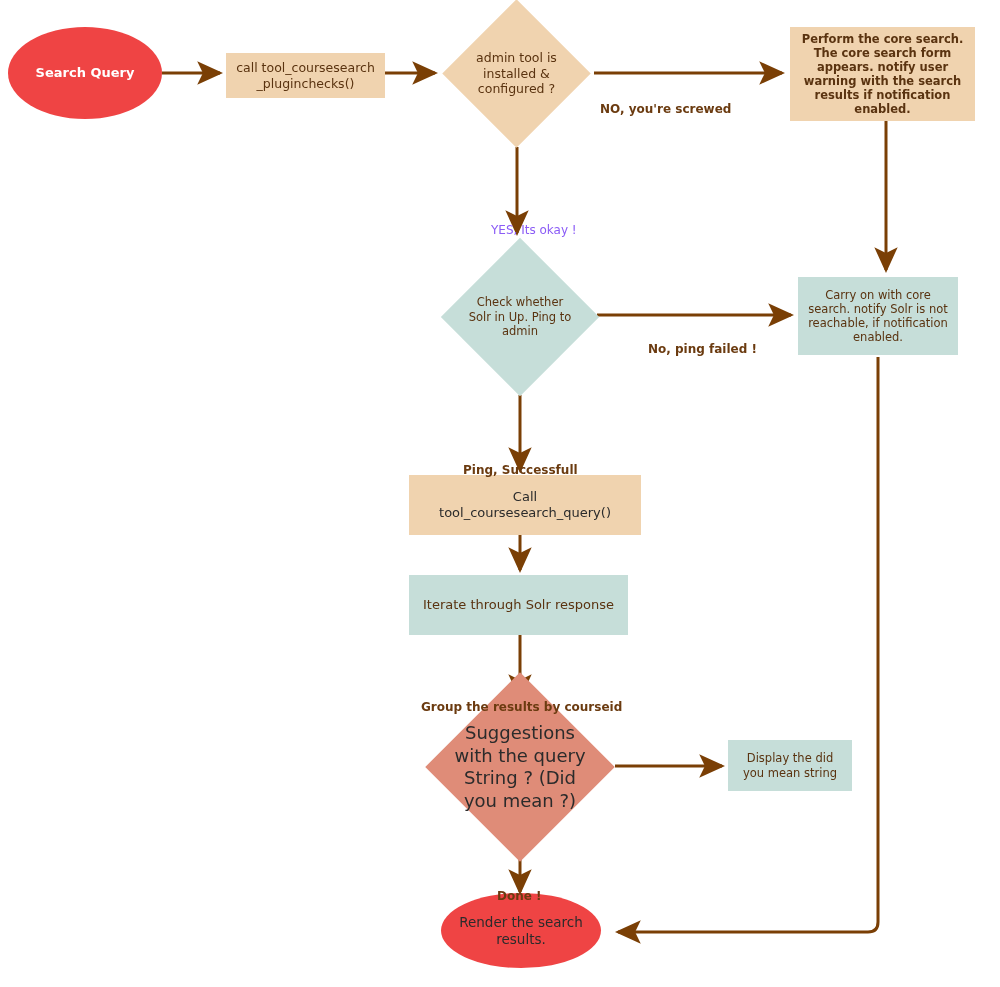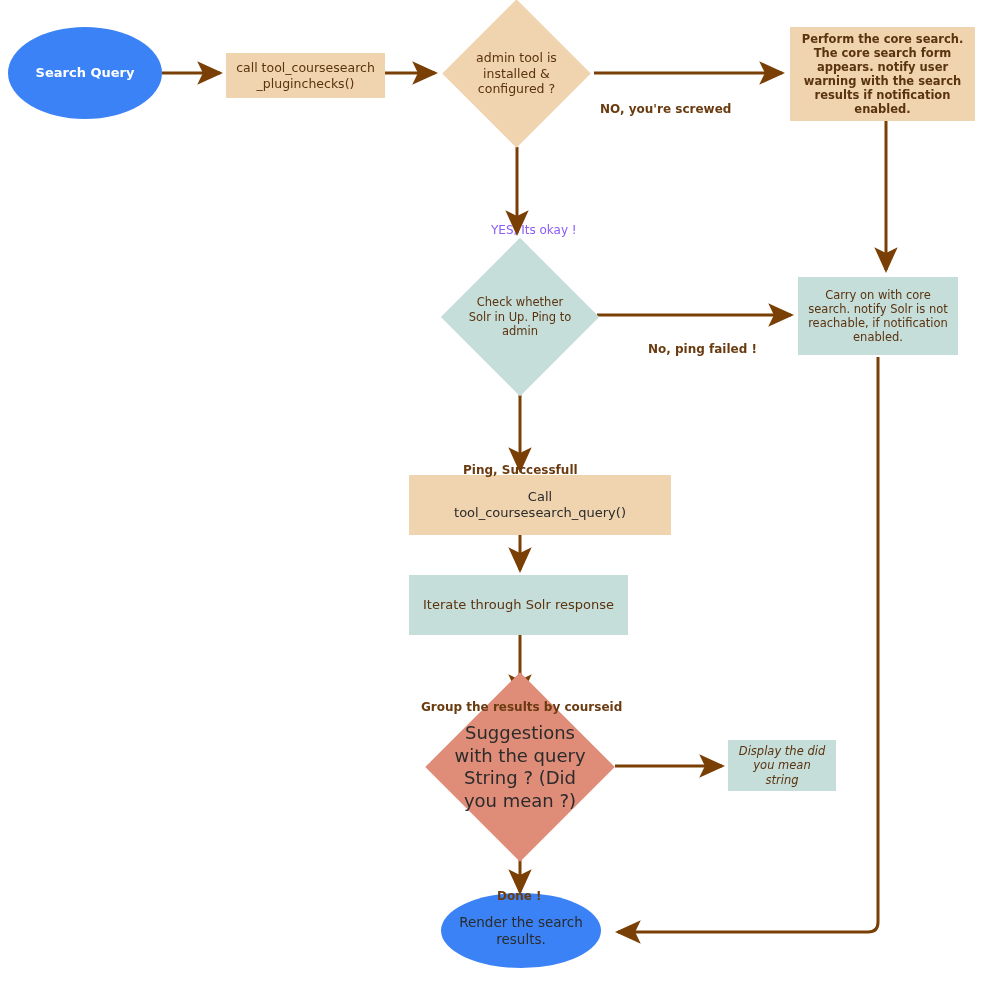--- a/index.html
+++ b/index.html
@@ -32,21 +32,21 @@
     align-items: center;
     justify-content: center;
     text-align: center;
     color: #5a3310;
     line-height: 1.22;
   }
 
   
   .ellipse {
     border-radius: 50%;
-    background: #3b82f6;
+    background: #ef4444;
   }
   .ellipse.start-node {
     color: #ffffff;
     font-weight: bold;
     font-size: 13px;
   }
   .ellipse.end-node {
     color: #2b2b2b;
     font-weight: normal;
     font-size: 13.5px;
@@ -154,33 +154,33 @@
   <div class="node rect-tan process-label" style="left:790px; top:27px; width:185px; height:94px; font-size:11.5px;font-weight:bold;">Perform the core search. The core search form appears. notify user warning with the search results if notification enabled.</div>
 
   <div class="diamond-wrap" style="left:464px; top:261px; width:112px; height:112px;">
     <div class="diamond-shape teal"></div>
     <div class="diamond-text" style="font-size:11.5px;">Check whether Solr in Up.
 Ping to admin</div>
   </div>
 
   <div class="node rect-teal process-label" style="left:798px; top:277px; width:160px; height:78px; font-size:11.5px;">Carry on with core search. notify Solr is not reachable, if notification enabled.</div>
 
-  <div class="node rect-tan process-label" style="left:409px; top:475px; width:262px; height:60px; font-size:13px; white-space:pre-line; color:#2b2b2b;">Call
+  <div class="node rect-tan process-label" style="left:409px; top:475px; width:232px; height:60px; font-size:13px; white-space:pre-line; color:#2b2b2b;">Call
 tool_coursesearch_query()</div>
 
   <div class="node rect-teal process-label" style="left:409px; top:575px; width:219px; height:60px; font-size:13px;">Iterate through Solr response</div>
 
   <div class="diamond-wrap" style="left:453px; top:700px; width:134px; height:134px;">
     <div class="diamond-shape salmon"></div>
     <div class="diamond-text dark" style="font-size:18px; width:150%;">Suggestions with the
 query String ?
 (Did you mean ?)</div>
   </div>
 
-  <div class="node rect-teal process-label" style="left:728px; top:740px; width:108px; height:51px; font-size:11.5px;font-style:italic;">Display the did you
+  <div class="node rect-teal process-label" style="left:728px; top:740px; width:124px; height:51px; font-size:11.5px;">Display the did you
 mean string</div>
 
   <div class="node ellipse end-node" style="left:441px; top:893px; width:160px; height:75px;">Render the search results.</div>
 
   <div class="edge-label bold" style="left:600px; top:65px;">NO, you're screwed</div>
 
   <div class="edge-label plain" style="left:491px; top:186px;">YES, Its okay !</div>
 
   <div class="edge-label bold" style="left:648px; top:305px;">No, ping failed !</div>
 

